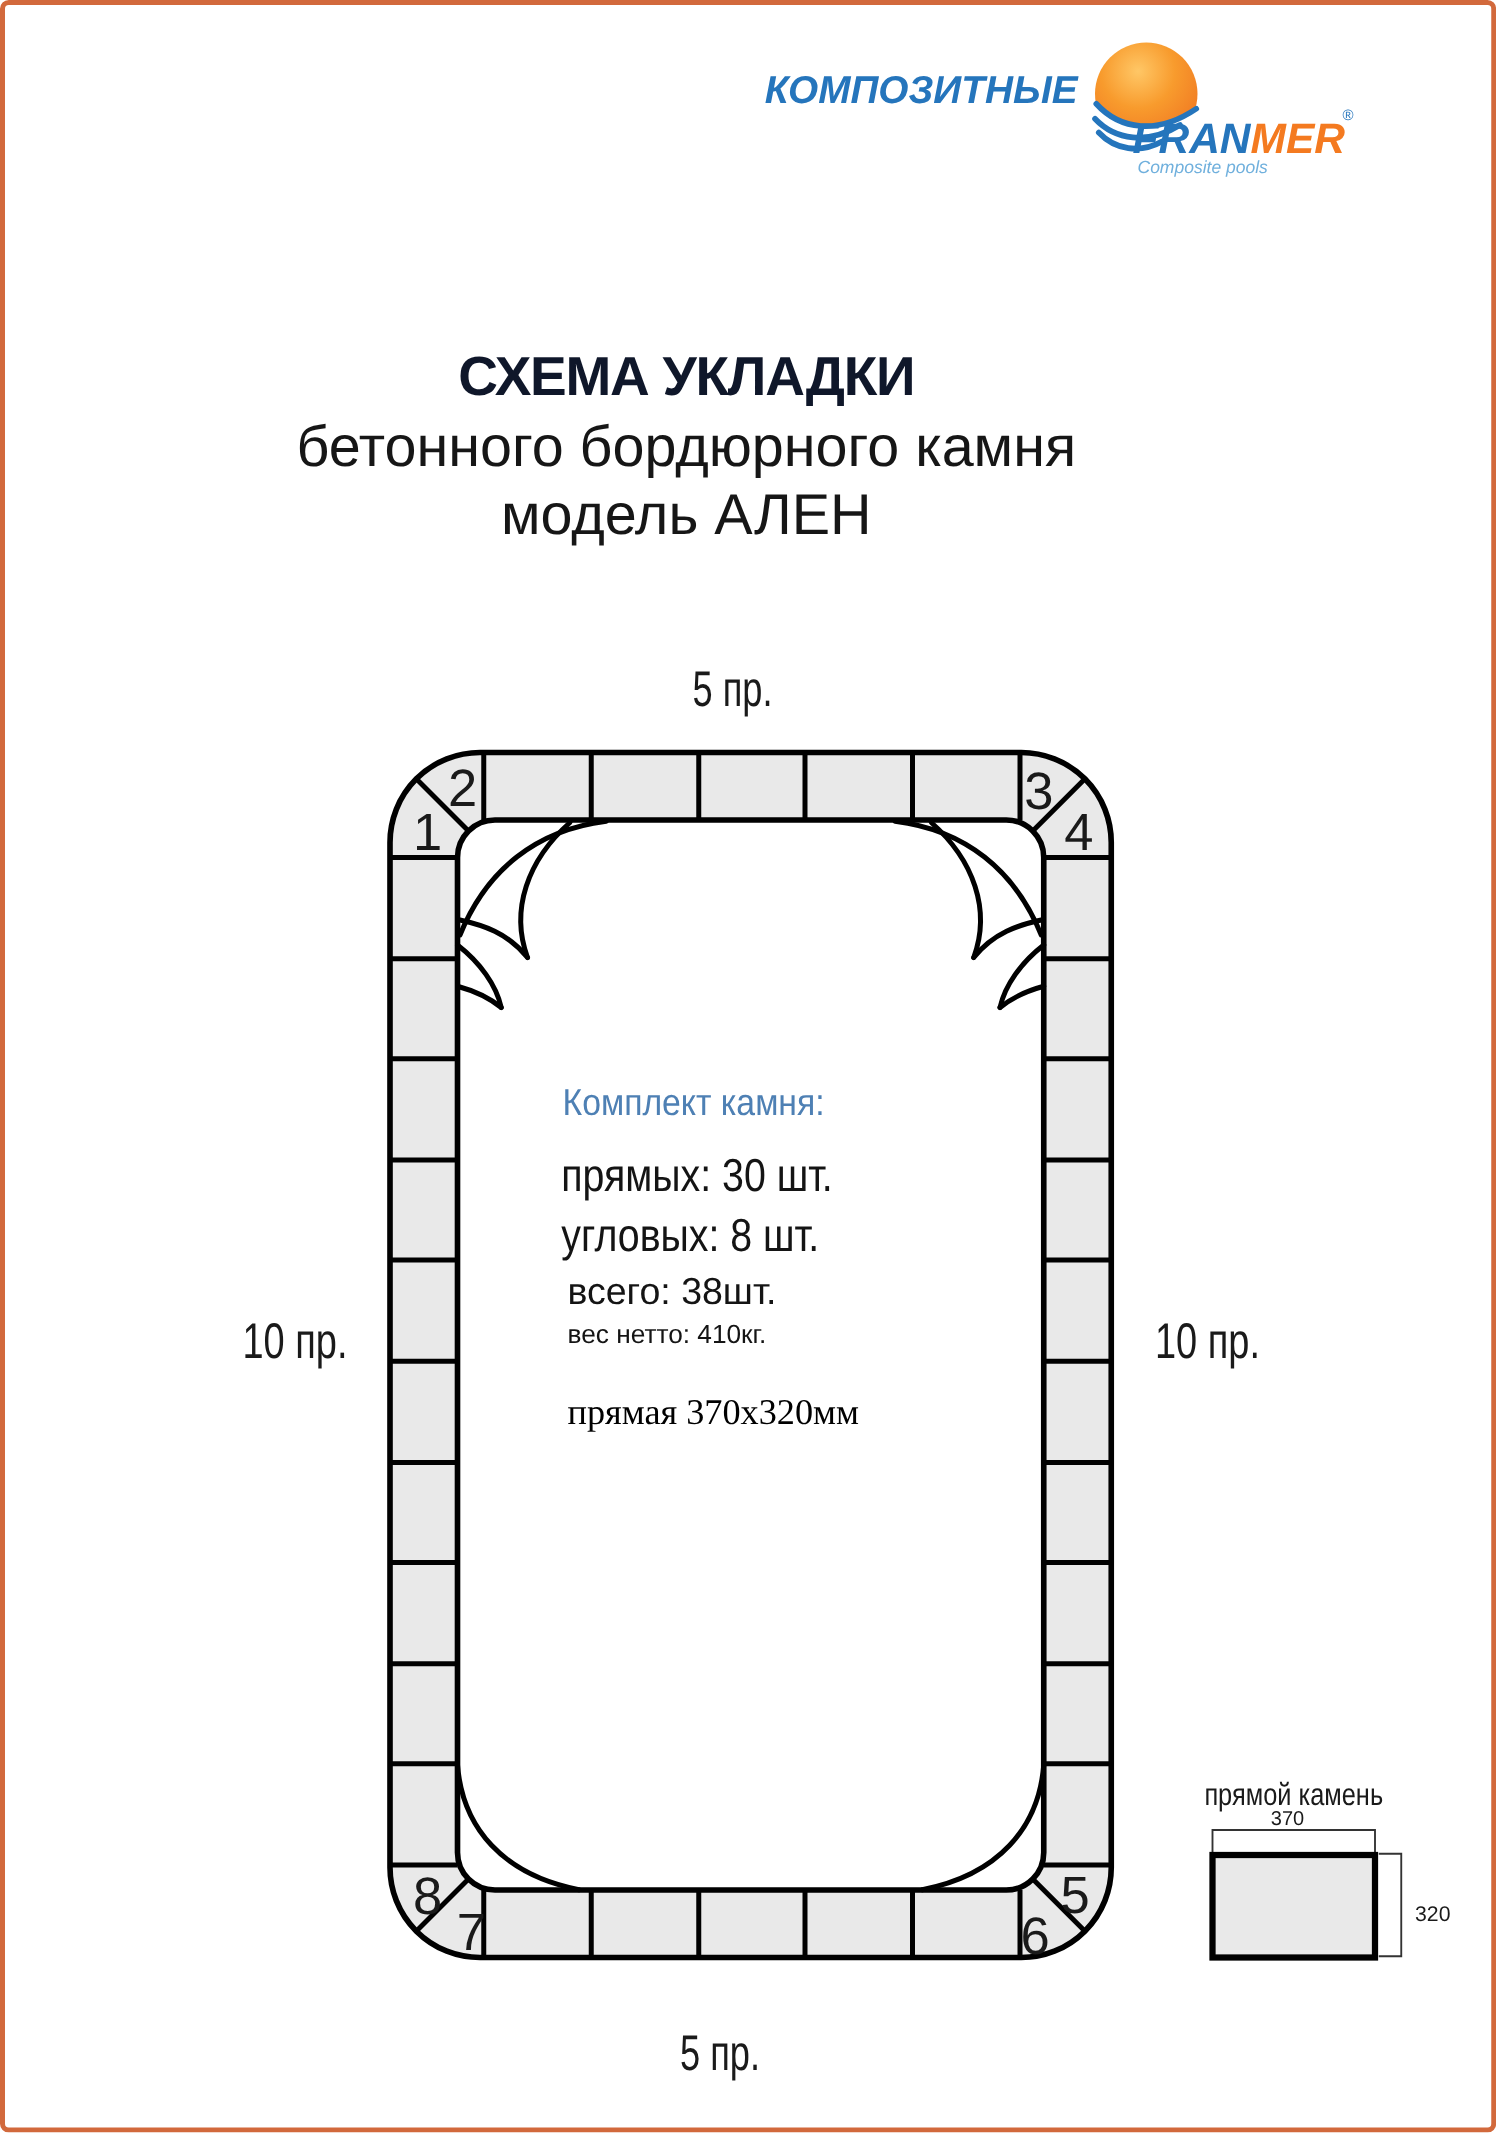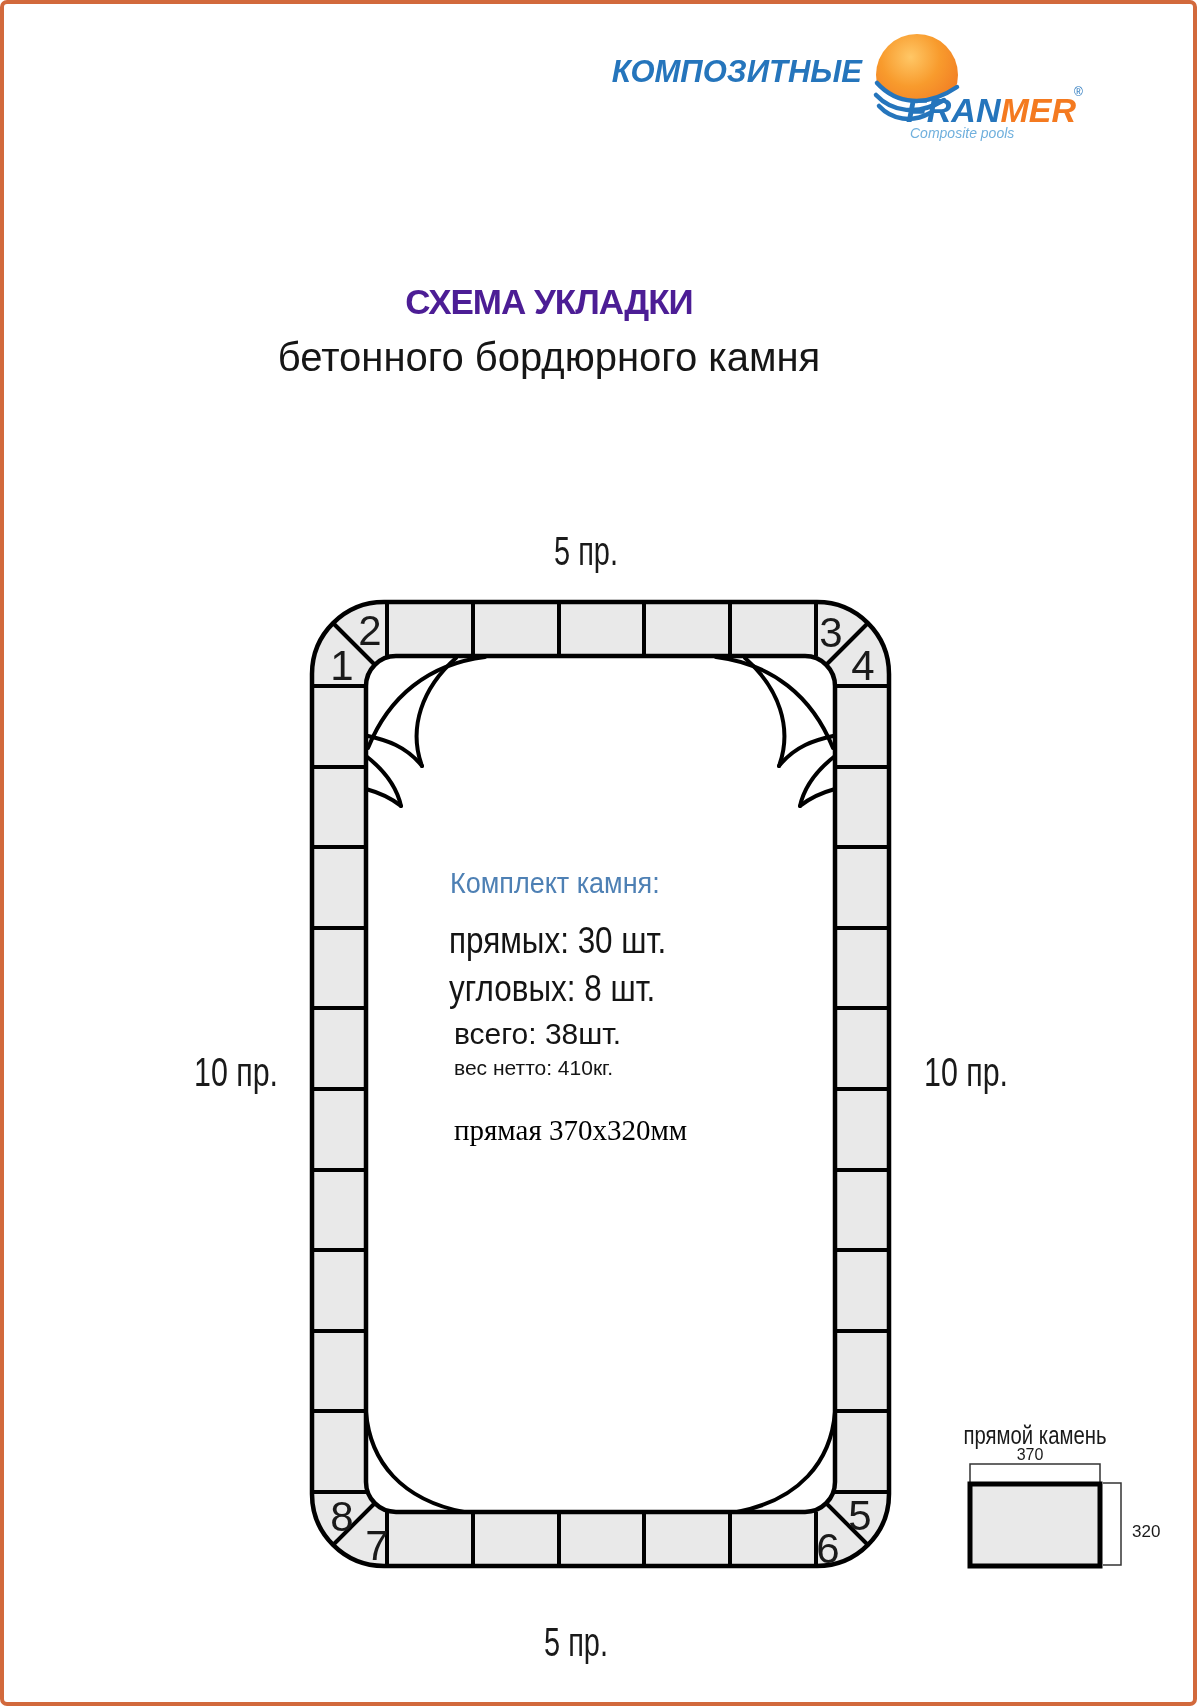--- a/index.html
+++ b/index.html
@@ -16,22 +16,22 @@
   }
   
   .brand-text{
     position:absolute;left:598px;top:50px;width:260px;
     text-align:right;color:#2575bc;font-weight:bold;font-style:italic;
     font-size:31px;line-height:35px;letter-spacing:0px;
   }
   .logo-svg{position:absolute;left:858px;top:22px;}
   
   .title-block{position:absolute;left:140px;top:270px;width:810px;text-align:center;}
-  .title-red{font-size:35px;line-height:56px;font-weight:bold;color:#4c1d95;letter-spacing:-1px;}
-  .title-sub{font-size:40px;line-height:54px;font-weight:normal;color:#161616;}
+  .title-red{font-size:44px;line-height:56px;font-weight:bold;color:#0f172a;letter-spacing:-1px;}
+  .title-sub{font-size:46px;line-height:54px;font-weight:normal;color:#161616;}
   
   .diagram-svg{position:absolute;left:0;top:0;width:1197px;height:1706px;}
   .diagram-svg text{font-family:"Liberation Sans", sans-serif;fill:#1a1a1a;}
   
   .info-line{position:absolute;white-space:nowrap;}
   .narrow{transform:scaleX(0.85);transform-origin:0 0;}
   .narrow90{transform:scaleX(0.9);transform-origin:0 0;}
   .info-heading{left:446px;top:862px;font-size:30px;color:#4e80b4;}
   .info-straight{left:445px;top:916px;font-size:37px;color:#141414;}
   .info-corner{left:445px;top:964px;font-size:37px;color:#141414;}
@@ -64,20 +64,21 @@
       <path d="M 17 80 C 30 94 50 97 68 87"></path>
     </g>
     <text x="44" y="96" font-size="34" font-weight="bold" font-style="italic" font-family="Liberation Sans, sans-serif"><tspan fill="#2575bc">FRAN</tspan><tspan fill="#f47a20">MER</tspan></text>
     <text x="212" y="70" font-size="12" fill="#2575bc">®</text>
     <text x="48" y="112" font-size="14" font-style="italic" fill="#70b0dd">Composite pools</text>
   </svg>
 
   <div class="title-block">
     <div class="title-red">СХЕМА УКЛАДКИ</div>
     <div class="title-sub">бетонного бордюрного камня</div>
+    <div class="title-sub">модель АЛЕН</div>
   </div>
 
   <svg class="diagram-svg" viewBox="0 0 1197 1706">
 
     <path d="M 380 598 H 813 A 72 72 0 0 1 885 670 V 1490 A 72 72 0 0 1 813 1562 H 380 A 72 72 0 0 1 308 1490 V 670 A 72 72 0 0 1 380 598 Z
          M 392 652 H 801 A 30 30 0 0 1 831 682 V 1478 A 30 30 0 0 1 801 1508 H 392 A 30 30 0 0 1 362 1478 V 682 A 30 30 0 0 1 392 652 Z" fill="#e9e9e9" fill-rule="evenodd" stroke="#000000" stroke-width="4.5"></path>
 
     <g stroke="#000000" stroke-width="4">
 
       <line x1="383" y1="598" x2="383" y2="652"></line>

